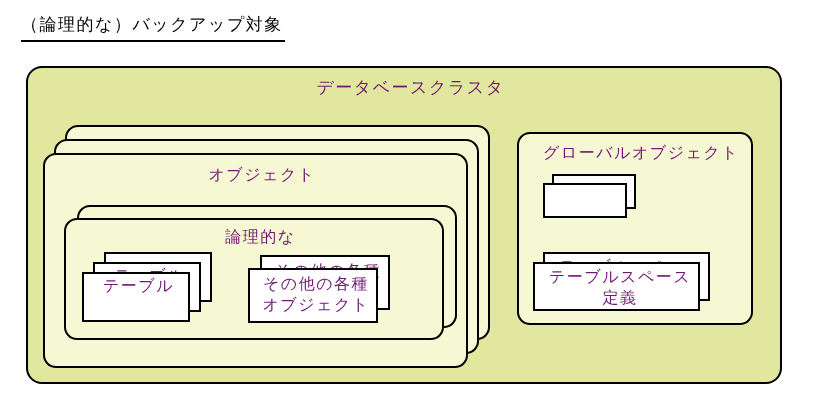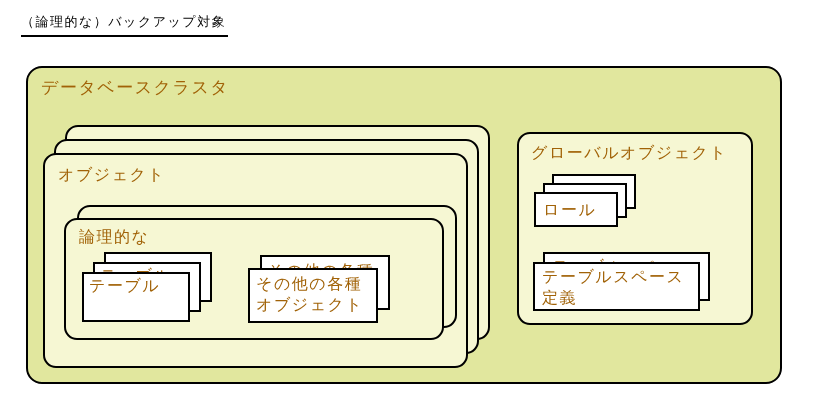--- a/index.html
+++ b/index.html
@@ -9,28 +9,29 @@
     height: 410px;
     background: #ffffff;
     overflow: hidden;
     font-family: "Liberation Sans", sans-serif;
     color: #000000;
   }
   .lbl {
     font-size: 16px;
     letter-spacing: 1.5px;
     line-height: 20px;
-    color: #a16207;
+    color: #701a75;
     white-space: nowrap;
+    text-align: center;
   }
   .title {
     position: absolute;
     left: 21px;
     top: 13px;
-    font-size: 13px;
+    font-size: 17px;
     letter-spacing: 1.5px;
     padding: 0 2px 4px 0;
     border-bottom: 2px solid #000000;
     white-space: nowrap;
   }
   .box {
     position: absolute;
     box-sizing: border-box;
     border: 2.5px solid #000000;
   }
@@ -84,23 +85,20 @@
     <div class="lbl lbl-line">その他の各種</div>
     <div class="lbl lbl-line">オブジェクト</div>
   </div>
 
   <div class="box round-s fill-inner" style="left:517px; top:132px; width:236px; height:193px; padding:9px 0 0 12px;">
     <div class="lbl">グローバルオブジェクト</div>
   </div>
 
   <div class="box item" style="left:552px; top:174px; width:84px; height:35px;"></div>
   <div class="box item" style="left:543px; top:183px; width:84px; height:35px;"></div>
-  <div class="box item" style="left:534px; top:192px; width:84px; height:35px; padding:6px 0 0 7px;">
-    <div class="lbl">ロール</div>
-  </div>
 
   <div class="box item two-line" style="left:543px; top:252px; width:167px; height:49px; padding:2px 0 0 7px;">
     <div class="lbl lbl-line">テーブルスペース</div>
     <div class="lbl lbl-line">定義</div>
   </div>
   <div class="box item two-line" style="left:533px; top:262px; width:167px; height:49px; padding:2px 0 0 7px;">
     <div class="lbl lbl-line">テーブルスペース</div>
     <div class="lbl lbl-line">定義</div>
   </div>
 

